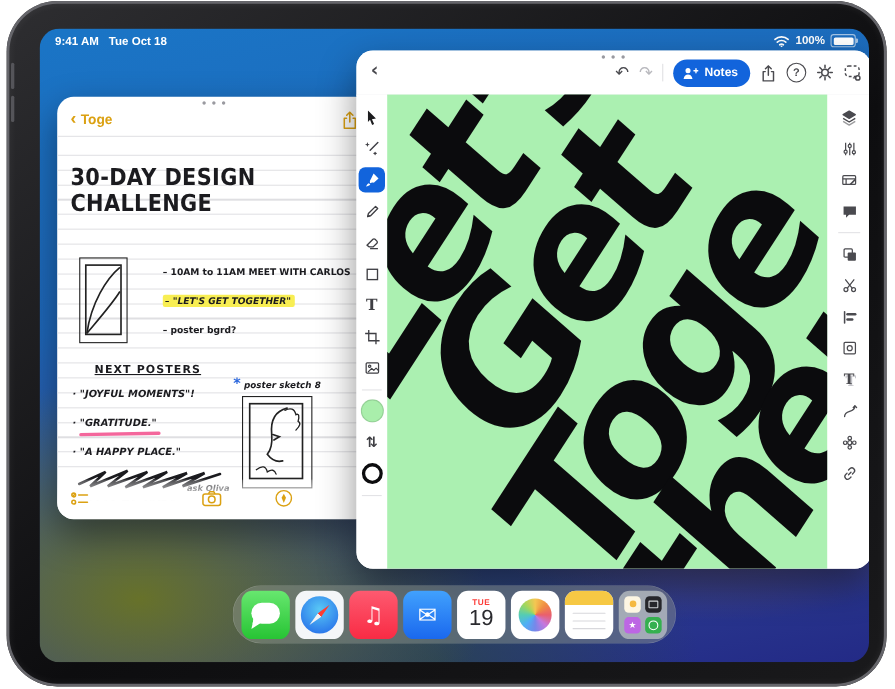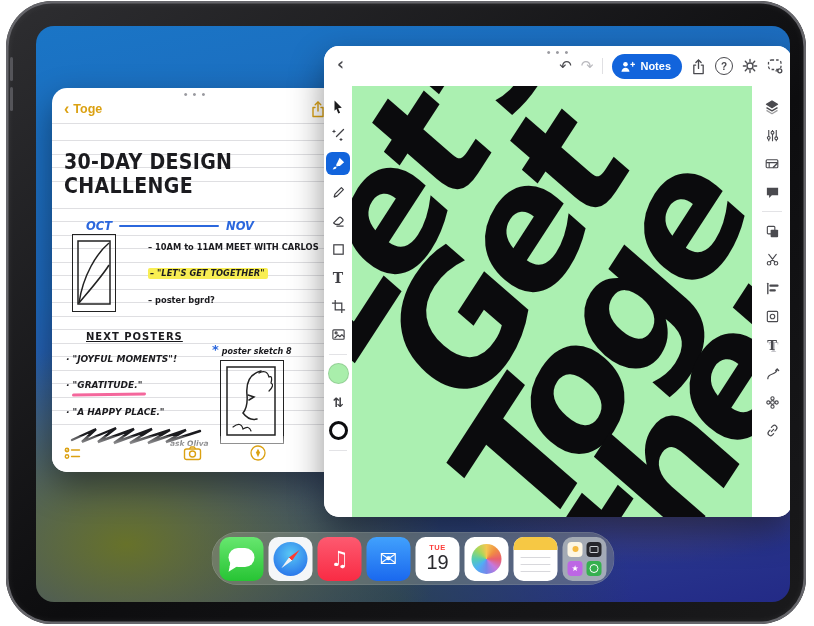--- a/index.html
+++ b/index.html
@@ -126,20 +126,41 @@
 </style>
 </head>
 <body>
 
 <div class="abs device">
   <div class="abs side-btn" style="top:56px;height:24px;"></div>
   <div class="abs side-btn" style="top:86px;height:24px;"></div>
 
   <div class="abs screen">
 
+    <div class="abs statusbar">
+      <div class="sb-left">
+        <span>9:41 AM</span>
+        <span>Tue Oct 18</span>
+      </div>
+      <div class="sb-right">
+        <span>
+          <svg width="15" height="11" viewBox="0 0 16 12" fill="none" stroke="#fff" stroke-width="1.7" stroke-linecap="round">
+            <path d="M1.5 4.2a9.5 9.5 0 0 1 13 0"></path>
+              <path d="M3.8 6.9a6.2 6.2 0 0 1 8.4 0"></path>
+              <path d="M6.2 9.5a2.8 2.8 0 0 1 3.6 0"></path>
+            <circle cx="8" cy="11" r=".9" fill="#fff" stroke="none"></circle>
+          </svg>
+        </span>
+        <span>100%</span>
+        <span class="battery">
+            <i></i>
+            <b></b>
+          </span>
+      </div>
+    </div>
 
     <div class="abs window notes-win">
       <div class="handle">• • •</div>
       <div class="notes-back">
         <span class="chev">‹</span>
         <span>Toge</span>
       </div>
       <div class="notes-share">
         <svg width="16" height="18" viewBox="0 0 16 18" fill="none" stroke="#dba112" stroke-width="1.4" stroke-linecap="round" stroke-linejoin="round">
           <path d="M8 11V2.2"></path>
@@ -147,25 +168,20 @@
             <path d="M5 7.5H3v9h10v-9h-2"></path>
         </svg>
       </div>
 
       <div class="paper">
         <div class="abs hand note-title">
           <div>30-DAY DESIGN</div>
           <div>CHALLENGE</div>
         </div>
 
-        <div class="abs timeline hand">
-          <span>OCT</span>
-          <span class="tl-line"></span>
-          <span>NOV</span>
-        </div>
 
         <div class="abs sketch" style="left:20px;top:112px;width:42px;height:76px;">
           <svg width="42" height="76" viewBox="0 0 42 76" fill="none" stroke="#222" stroke-width="1.5">
             <rect x="5" y="6" width="32" height="63"></rect>
             <path d="M6 68 C10 40 24 18 36 8"></path>
               <path d="M6 68 C16 56 30 40 36 30"></path>
           </svg>
         </div>
 
         <div class="abs hand bullet" style="top:120px;">– 10AM to 11AM MEET WITH CARLOS</div>

